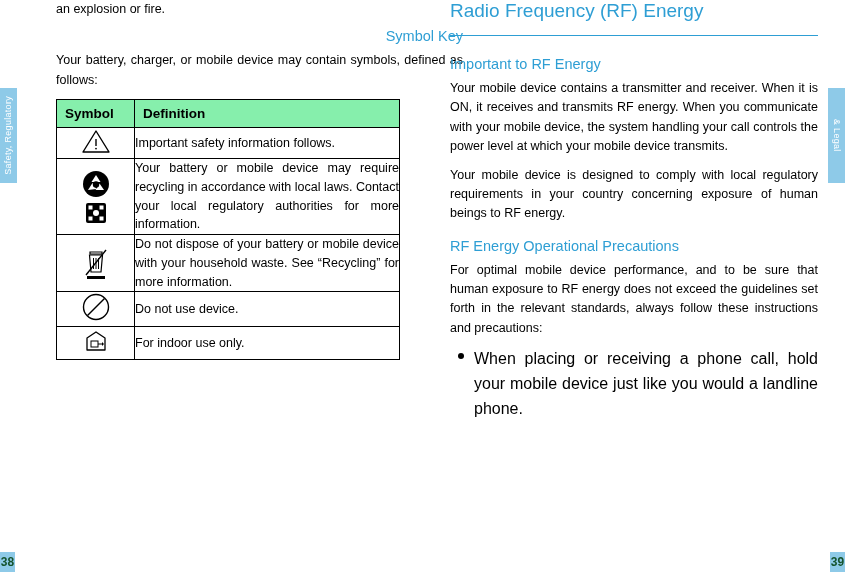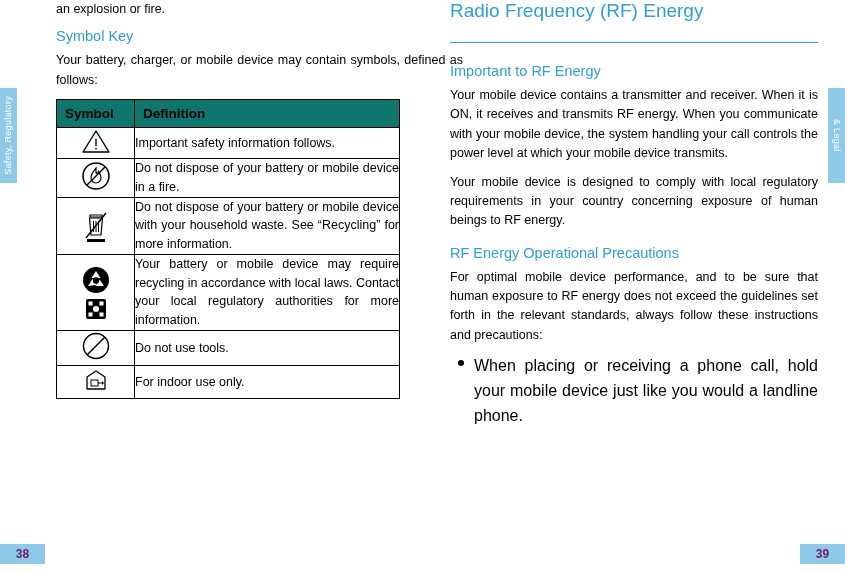--- a/index.html
+++ b/index.html
@@ -39,26 +39,26 @@
     right: 0; top: 88px; width: 17px; height: 95px;
   }
   .side-tab-right span {
     writing-mode: vertical-rl;
     white-space: nowrap;
   }
 
   
   .folio {
     position: absolute;
-    bottom: 8px;
+    bottom: 0;
     font-size: 12px;
     font-weight: bold;
-    color: #701a75;
+    color: #14532d;
     background: #8ecae8;
-    width: 45px;
+    width: 15px;
     height: 20px;
     display: flex;
     align-items: center;
     justify-content: center;
   }
   .folio-left { left: 0; }
   .folio-right { right: 0; }
 
   
   .col {
@@ -75,21 +75,21 @@
     line-height: 1.55;
     text-align: justify;
     margin-bottom: 9px;
   }
 
   .h1-blue {
     color: #2e9ed4;
     font-size: 19px;
     font-weight: normal;
     margin: 0 0 20px 0;
-    padding-bottom: 20px;
+    padding-bottom: 13px;
     border-bottom: 1px solid #2e9ed4;
   }
   .h2-blue {
     color: #2e9ed4;
     font-size: 14.5px;
     font-weight: normal;
     margin: 14px 0 7px 0;
   }
 
   
@@ -98,21 +98,21 @@
     width: 344px;
     margin-top: 9px;
   }
   table.symbol-table th,
   table.symbol-table td {
     border: 1px solid #000000;
     padding: 0;
     vertical-align: middle;
   }
   table.symbol-table thead th {
-    background: #0f766e;
+    background: #86efac;
     font-size: 13.5px;
     font-weight: bold;
     text-align: left;
     padding: 6px 8px;
   }
   .col-symbol { width: 78px; }
   .cell-icon {
     text-align: center;
     padding: 8px 0;
   }
@@ -160,21 +160,21 @@
 <div class="side-tab side-tab-right">
   <span>&amp; Legal</span>
 </div>
 
 <div class="folio folio-left">38</div>
 <div class="folio folio-right">39</div>
 
 <div class="col col-left">
   <p class="body-text" style="margin-top:0;">an explosion or fire.</p>
 
-  <h2 class="h2-blue" style="margin-top:8px;">Symbol Key</h2>
+  <h2 class="h2-blue" style="margin-top:8px;text-align:right;">Symbol Key</h2>
 
   <p class="body-text">Your battery, charger, or mobile device may contain symbols, defined as follows:</p>
 
   <table class="symbol-table">
     <thead>
       <tr>
         <th class="col-symbol">Symbol</th>
         <th>Definition</th>
       </tr>
     </thead>
@@ -184,47 +184,20 @@
         <td class="cell-icon">
           <svg width="30" height="26" viewBox="0 0 30 26">
             <polygon points="15,3 28,24 2,24" fill="none" stroke="#000" stroke-width="1.4" stroke-linejoin="round"></polygon>
             <line x1="15" y1="11" x2="15" y2="18" stroke="#000" stroke-width="1.4"></line>
             <circle cx="15" cy="20.6" r="0.9" fill="#000"></circle>
           </svg>
         </td>
         <td class="cell-def">Important safety information follows.</td>
       </tr>
 
-      <tr>
-        <td class="cell-icon">
-          <svg width="32" height="32" viewBox="0 0 32 32">
-            <circle cx="16" cy="16" r="13" fill="none" stroke="#000" stroke-width="1.5"></circle>
-            <path d="M16 8 C13 12 11 14 11 17.5 C11 20.6 13.2 23 16 23 C18.8 23 21 20.6 21 17.5 C21 15 19.5 13.5 18.5 11.5 C18 13 17 13.5 16 13 Z" fill="none" stroke="#000" stroke-width="1.2"></path>
-            <line x1="7" y1="25" x2="25" y2="7" stroke="#000" stroke-width="1.5"></line>
-          </svg>
-        </td>
-        <td class="cell-def">Do not dispose of your battery or mobile device in a fire.</td>
-      </tr>
-
-      <tr>
-        <td class="cell-icon">
-          <div class="icon-stack">
-            <svg width="28" height="34" viewBox="0 0 28 34">
-              <path d="M8 6 h12 v2 h-12 z" fill="none" stroke="#000" stroke-width="1.2"></path>
-              <path d="M7.5 9 h13 l-1.5 17 h-10 z" fill="none" stroke="#000" stroke-width="1.2"></path>
-              <line x1="11.5" y1="12" x2="11.5" y2="23" stroke="#000" stroke-width="1"></line>
-              <line x1="14" y1="12" x2="14" y2="23" stroke="#000" stroke-width="1"></line>
-              <line x1="16.5" y1="12" x2="16.5" y2="23" stroke="#000" stroke-width="1"></line>
-              <line x1="4" y1="29" x2="24" y2="4" stroke="#000" stroke-width="1.4"></line>
-              <rect x="5" y="30" width="18" height="3" fill="#000"></rect>
-            </svg>
-          </div>
-        </td>
-        <td class="cell-def">Do not dispose of your battery or mobile device with your household waste. See “Recycling” for more information.</td>
-      </tr>
 
       <tr>
         <td class="cell-icon">
           <div class="icon-stack">
             <svg width="34" height="30" viewBox="0 0 34 30">
               <circle cx="17" cy="15" r="13" fill="#000"></circle>
               <path d="M17 6 L21.5 13 L12.5 13 Z" fill="#fff"></path>
               <path d="M9 21 L13.5 14 L17.5 20 Z" fill="#fff"></path>
               <path d="M25 21 L16.5 21 L20.5 14.5 Z" fill="#fff"></path>
               <circle cx="17" cy="15.5" r="3.2" fill="#000"></circle>
@@ -237,26 +210,43 @@
               <rect x="3.5" y="14.5" width="4" height="4" fill="#fff"></rect>
               <rect x="14.5" y="14.5" width="4" height="4" fill="#fff"></rect>
             </svg>
           </div>
         </td>
         <td class="cell-def justify-spread">Your battery or mobile device may require recycling in accordance with local laws. Contact your local regulatory authorities for more information.</td>
       </tr>
 
       <tr>
         <td class="cell-icon">
+          <div class="icon-stack">
+            <svg width="28" height="34" viewBox="0 0 28 34">
+              <path d="M8 6 h12 v2 h-12 z" fill="none" stroke="#000" stroke-width="1.2"></path>
+              <path d="M7.5 9 h13 l-1.5 17 h-10 z" fill="none" stroke="#000" stroke-width="1.2"></path>
+              <line x1="11.5" y1="12" x2="11.5" y2="23" stroke="#000" stroke-width="1"></line>
+              <line x1="14" y1="12" x2="14" y2="23" stroke="#000" stroke-width="1"></line>
+              <line x1="16.5" y1="12" x2="16.5" y2="23" stroke="#000" stroke-width="1"></line>
+              <line x1="4" y1="29" x2="24" y2="4" stroke="#000" stroke-width="1.4"></line>
+              <rect x="5" y="30" width="18" height="3" fill="#000"></rect>
+            </svg>
+          </div>
+        </td>
+        <td class="cell-def">Do not dispose of your battery or mobile device with your household waste. See “Recycling” for more information.</td>
+      </tr>
+
+      <tr>
+        <td class="cell-icon">
           <svg width="30" height="30" viewBox="0 0 30 30">
             <circle cx="15" cy="15" r="12.5" fill="none" stroke="#000" stroke-width="1.4"></circle>
             <line x1="6.5" y1="23.5" x2="23.5" y2="6.5" stroke="#000" stroke-width="1.4"></line>
           </svg>
         </td>
-        <td class="cell-def">Do not use tools.</td>
+        <td class="cell-def">Do not use device.</td>
       </tr>
 
       <tr>
         <td class="cell-icon">
           <svg width="30" height="28" viewBox="0 0 30 28">
             <path d="M6 11 L15 5 L24 11 L24 23 L6 23 Z" fill="none" stroke="#000" stroke-width="1.3" stroke-linejoin="round"></path>
             <rect x="10" y="14" width="7" height="6" fill="none" stroke="#000" stroke-width="1"></rect>
             <line x1="17" y1="17" x2="21" y2="17" stroke="#000" stroke-width="1"></line>
             <polygon points="21,15 21,19 23,17" fill="#000"></polygon>
           </svg>

